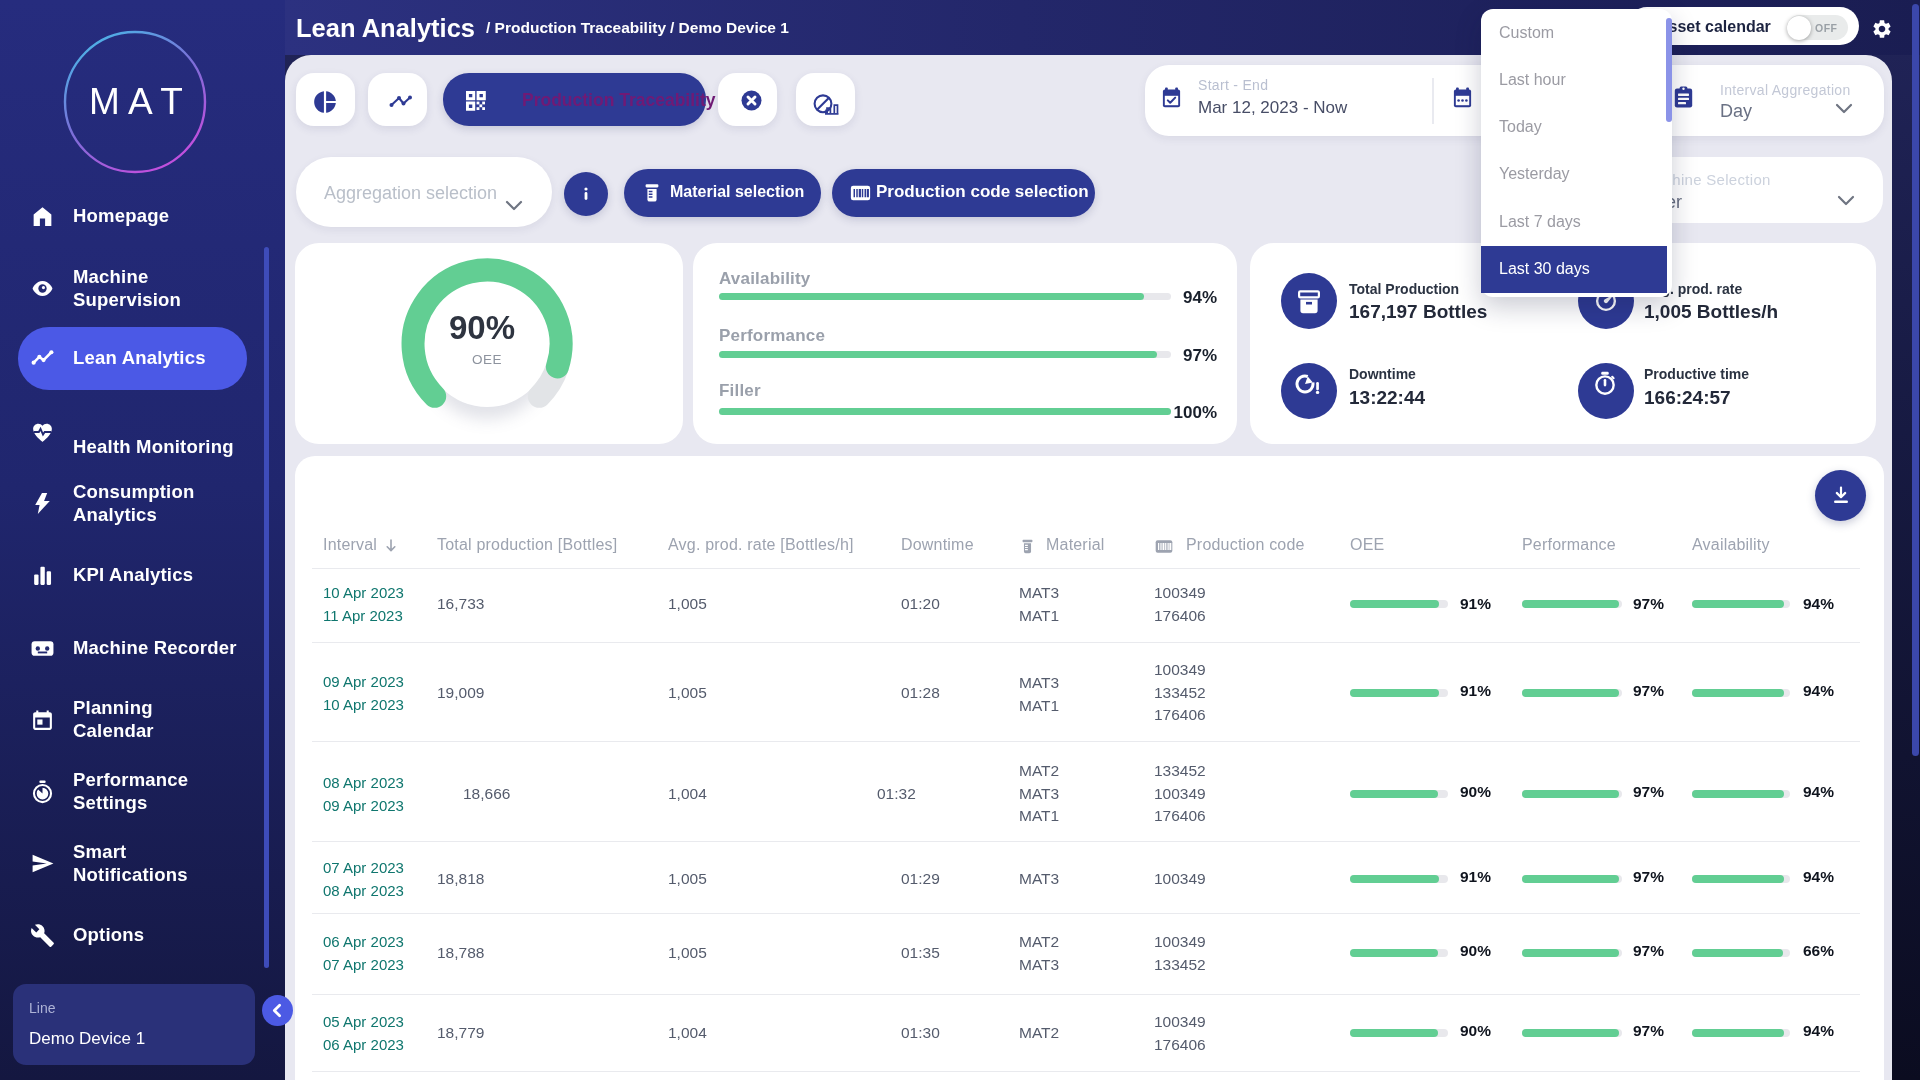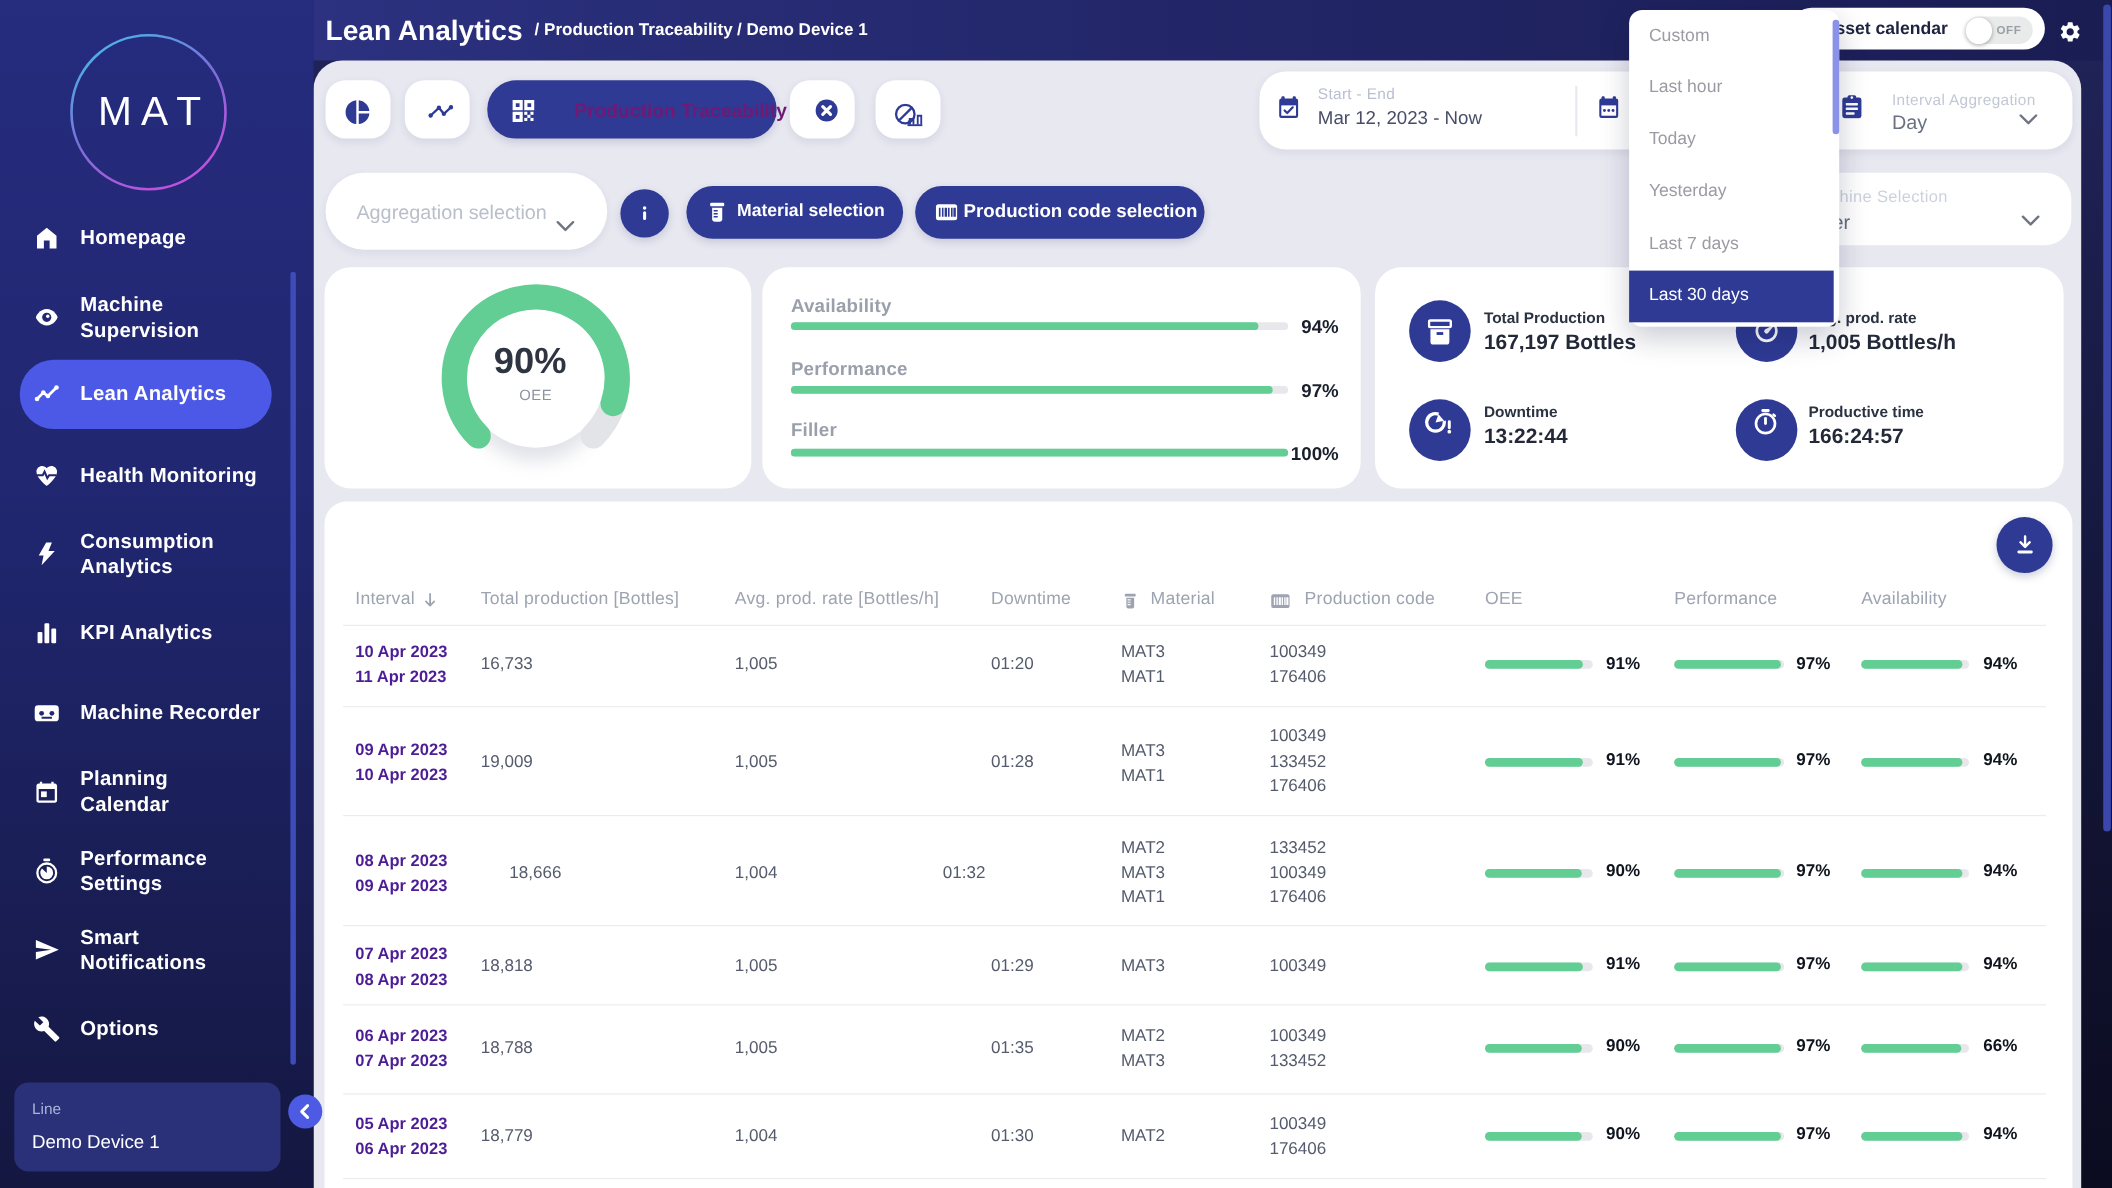--- a/index.html
+++ b/index.html
@@ -31,21 +31,21 @@
     </defs>
   <circle cx="72" cy="72" r="70" fill="none" stroke="url(#lg)" stroke-width="2.4"></circle>
   <text x="73" y="84" text-anchor="middle" fill="#fff" font-size="37" letter-spacing="0" font-family="Liberation Sans">M A T</text>
 </svg>
 
 <div class="abs" style="left:18px;top:327px;width:229px;height:63px;border-radius:31px;background:#4b59e6;"></div>
 <style>.mi{position:absolute;left:73px;font-size:18.5px;font-weight:bold;color:#fff;line-height:22.5px;letter-spacing:.2px;}</style>
 <div class="mi" style="top:205px;">Homepage</div>
 <div class="mi" style="top:266px;">Machine<br>Supervision</div>
 <div class="mi" style="top:347px;">Lean Analytics</div>
-<div class="mi" style="top:421px;">Health Monitoring</div>
+<div class="mi" style="top:436px;">Health Monitoring</div>
 <div class="mi" style="top:481px;">Consumption<br>Analytics</div>
 <div class="mi" style="top:564px;">KPI Analytics</div>
 <div class="mi" style="top:637px;">Machine Recorder</div>
 <div class="mi" style="top:697px;">Planning<br>Calendar</div>
 <div class="mi" style="top:769px;">Performance<br>Settings</div>
 <div class="mi" style="top:841px;">Smart<br>Notifications</div>
 <div class="mi" style="top:924px;">Options</div>
 
 <svg class="abs" style="left:30px;top:204px" width="25" height="25" viewBox="0 0 24 24">
     <path fill="#fff" d="M12 3 3.5 10v11h6v-7h5v7h6V10Z"></path>
@@ -311,21 +311,21 @@
 
 <div class="card" style="left:295px;top:456px;width:1589px;height:624px;border-radius:20px 20px 0 0;"></div>
 <div class="abs" style="left:1815px;top:470px;width:51px;height:51px;border-radius:50%;background:#2e3a94;box-shadow:0 3px 8px rgba(45,50,105,.25);"></div>
 <svg class="abs" style="left:1829px;top:483px" width="24" height="24" viewBox="0 0 24 24">
     <path fill="#fff" d="M12 3.5c.6 0 1.1.5 1.1 1.1v6.9l2.4-2.4a1.1 1.1 0 0 1 1.55 1.55l-4.3 4.3a1.1 1.1 0 0 1-1.5 0l-4.3-4.3A1.1 1.1 0 0 1 8.5 9.1l2.4 2.4V4.6c0-.6.5-1.1 1.1-1.1Z"></path>
     <rect x="5" y="17.5" width="14" height="2.6" rx="1.3" fill="#fff"></rect>
   </svg>
 <style>
  .th{position:absolute;font-size:16px;color:#9da3b0;letter-spacing:.2px;}
  .td{position:absolute;font-size:15.5px;color:#545b6c;line-height:22.6px;}
- .tdate{position:absolute;font-size:15px;font-weight:bold;color:#4c1d95;line-height:22.6px;}
+ .tdate{position:absolute;font-size:15px;font-weight:normal;color:#0f766e;line-height:22.6px;}
  .tbar{position:absolute;width:98px;height:8px;border-radius:4px;background:#e8e8ec;}
  .tfill{height:8px;border-radius:4px;background:#62ce93;}
  .tpct{position:absolute;font-size:15.5px;font-weight:bold;color:#0f141e;}
  .tdiv{position:absolute;left:312px;width:1548px;height:1px;background:#e9eaee;}
 </style>
 <div class="th" style="left:323px;top:536px;">Interval</div>
 <svg class="abs" style="left:385px;top:539px" width="12" height="13" viewBox="0 0 12 13">
     <path fill="none" stroke="#9da3b0" stroke-width="1.6" stroke-linecap="round" stroke-linejoin="round" d="M6 1v10M2.2 7.8 6 11.6l3.8-3.8"></path>
   </svg>
 <div class="th" style="left:437px;top:536px;">Total production [Bottles]</div>
@@ -392,21 +392,21 @@
   </div>
 <div class="tpct" style="left:1633px;top:682px;">97%</div>
 <div class="tbar" style="left:1692px;top:689px;">
     <div class="tfill" style="width:92px;"></div>
   </div>
 <div class="tpct" style="left:1803px;top:682px;">94%</div>
 
 <div class="tdate" style="left:323px;top:772px;">08 Apr 2023<br>09 Apr 2023</div>
 <div class="td" style="left:463px;top:783px;">18,666</div>
 <div class="td" style="left:668px;top:783px;">1,004</div>
-<div class="td" style="left:857px;top:783px;">01:32</div>
+<div class="td" style="left:877px;top:783px;">01:32</div>
 <div class="td" style="left:1019px;top:760px;">MAT2<br>MAT3<br>MAT1</div>
 <div class="td" style="left:1154px;top:760px;">133452<br>100349<br>176406</div>
 <div class="tbar" style="left:1350px;top:790px;">
     <div class="tfill" style="width:88px;"></div>
   </div>
 <div class="tpct" style="left:1460px;top:783px;">90%</div>
 <div class="tbar" style="left:1522px;top:790px;width:100px;">
     <div class="tfill" style="width:97px;"></div>
   </div>
 <div class="tpct" style="left:1633px;top:783px;">97%</div>

